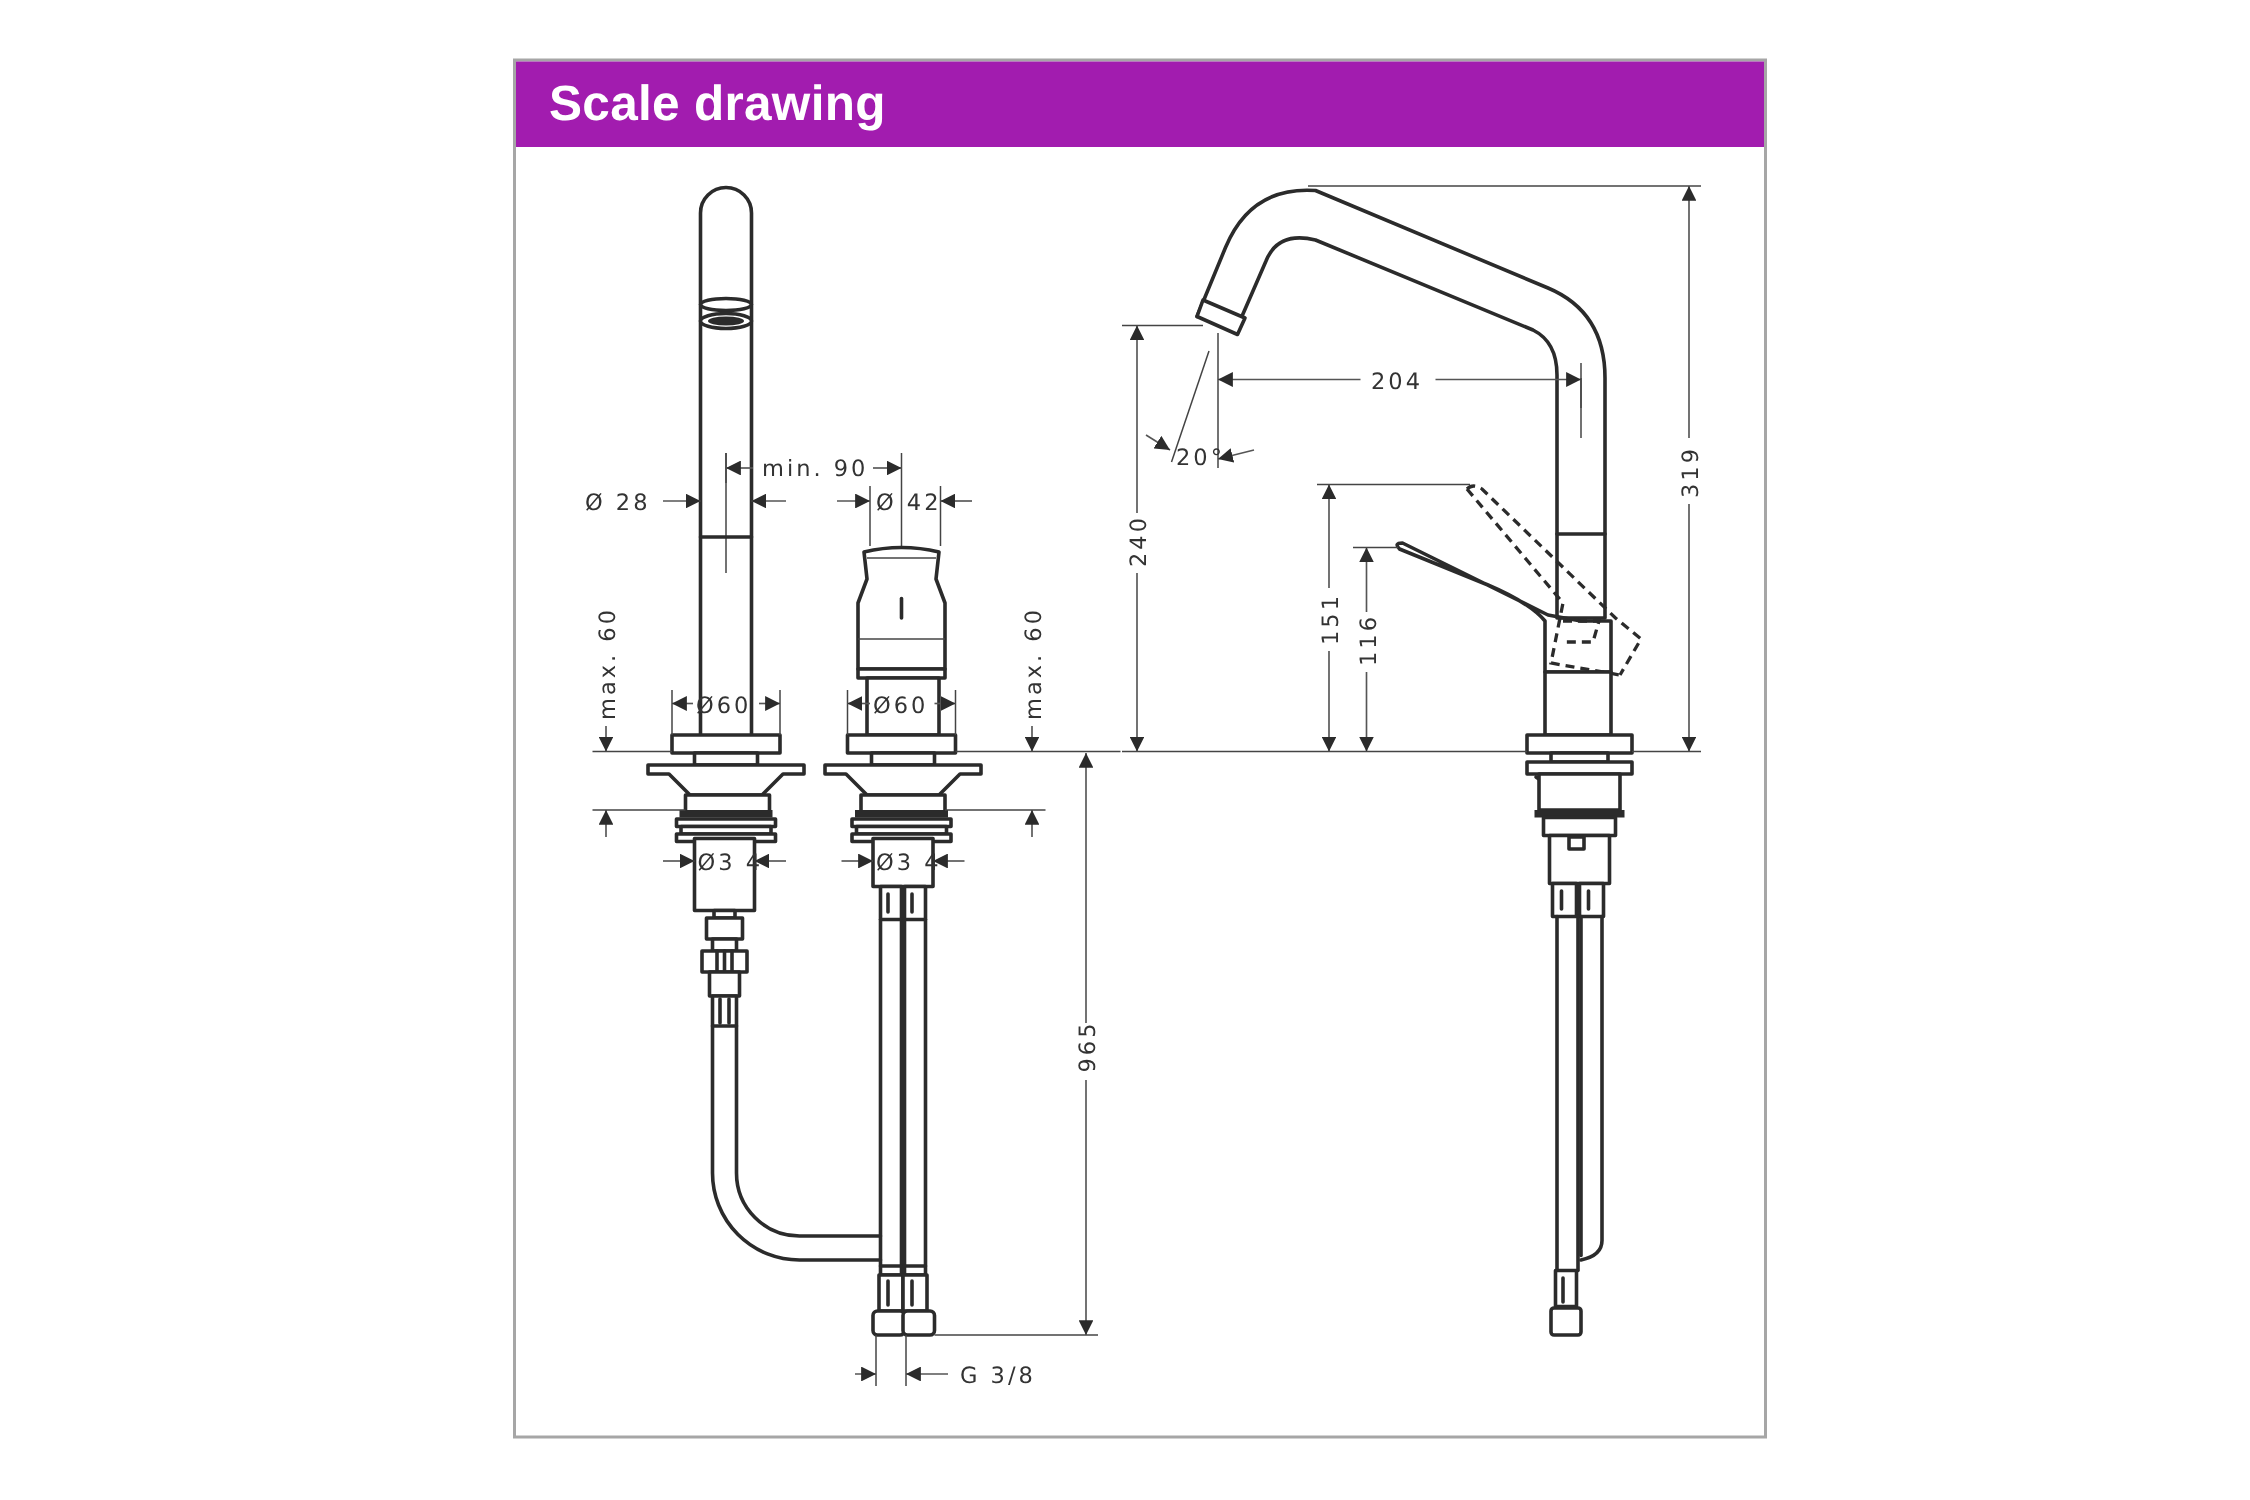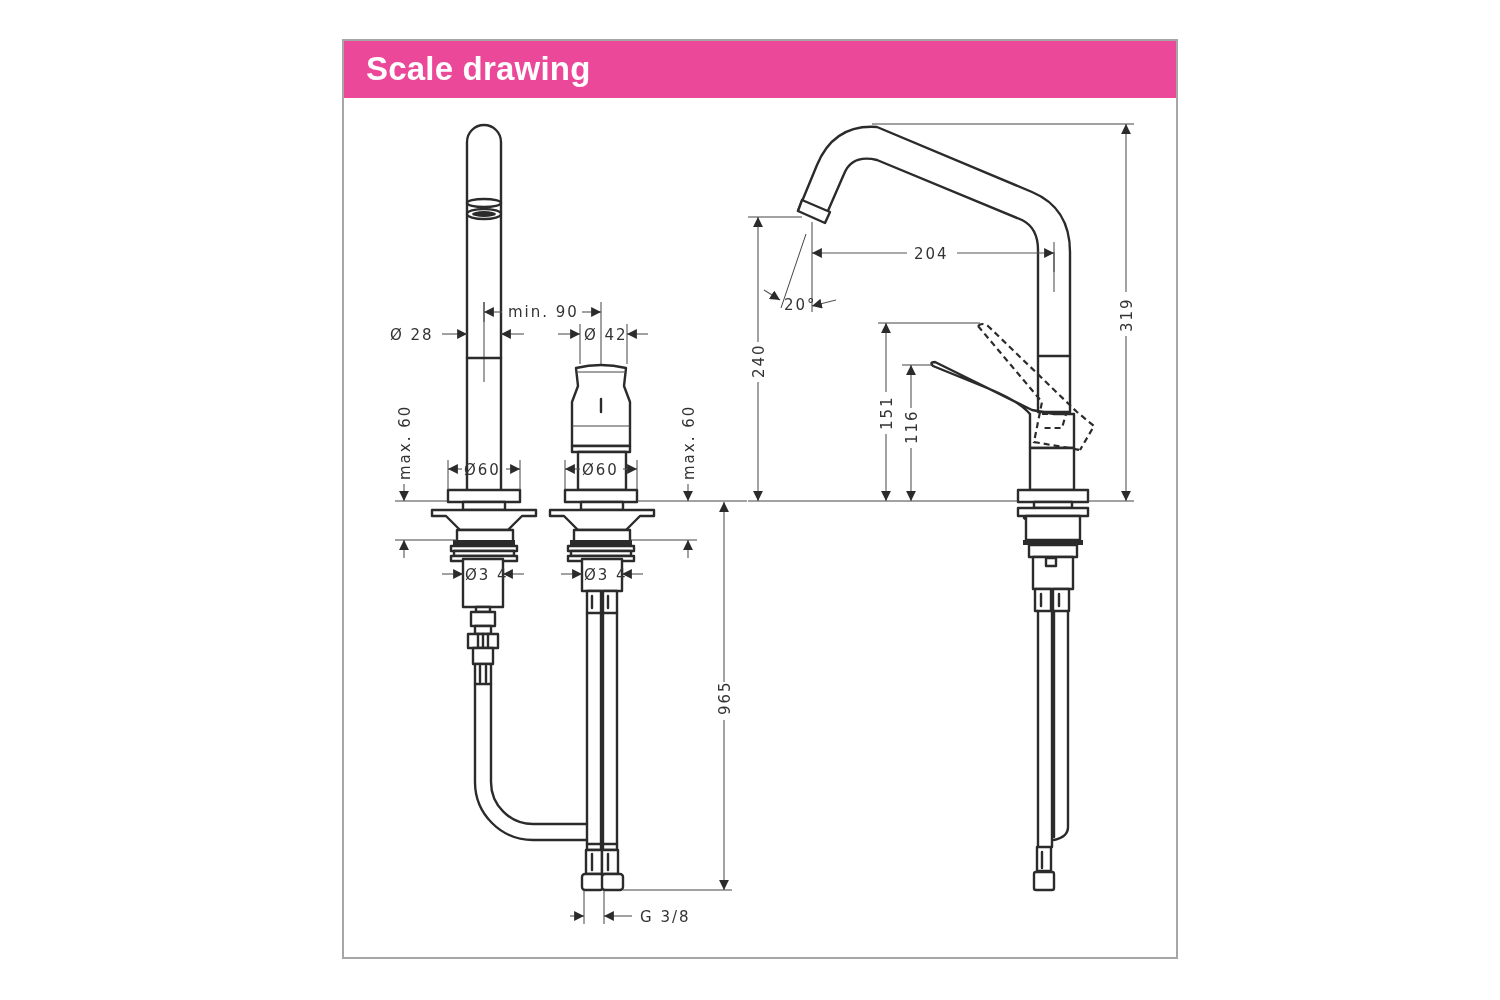--- a/index.html
+++ b/index.html
@@ -3,21 +3,21 @@
   <meta charset="utf-8">
   <style>
     html, body { margin: 0; padding: 0; background: #ffffff; }
     body { width: 1500px; height: 1000px; position: relative; overflow: hidden; font-family: "DejaVu Sans", sans-serif; }
     .frame {
       position: absolute; left: 342px; top: 39px; width: 836px; height: 920px;
       border: 2px solid #a6a6a6; box-sizing: border-box; background: #fff;
     }
     .header-bar {
       position: absolute; left: 0; top: 0; right: 0; height: 57px;
-      background: #ec4899;
+      background: #a21caf;
     }
     .header-title {
       position: absolute; left: 22px; top: 9px;
       font-family: "Liberation Sans", sans-serif; font-weight: bold;
       font-size: 33px; color: #ffffff; letter-spacing: 0.2px;
     }
     svg.drawing { position: absolute; left: 0; top: 0; }
     .ln { stroke: #2b2b2b; stroke-width: 2.4; fill: none; stroke-linejoin: round; stroke-linecap: round; }
     .lnf { stroke: #2b2b2b; stroke-width: 2.4; fill: #ffffff; stroke-linejoin: round; }
     .thin { stroke: #444; stroke-width: 1; fill: none; }

